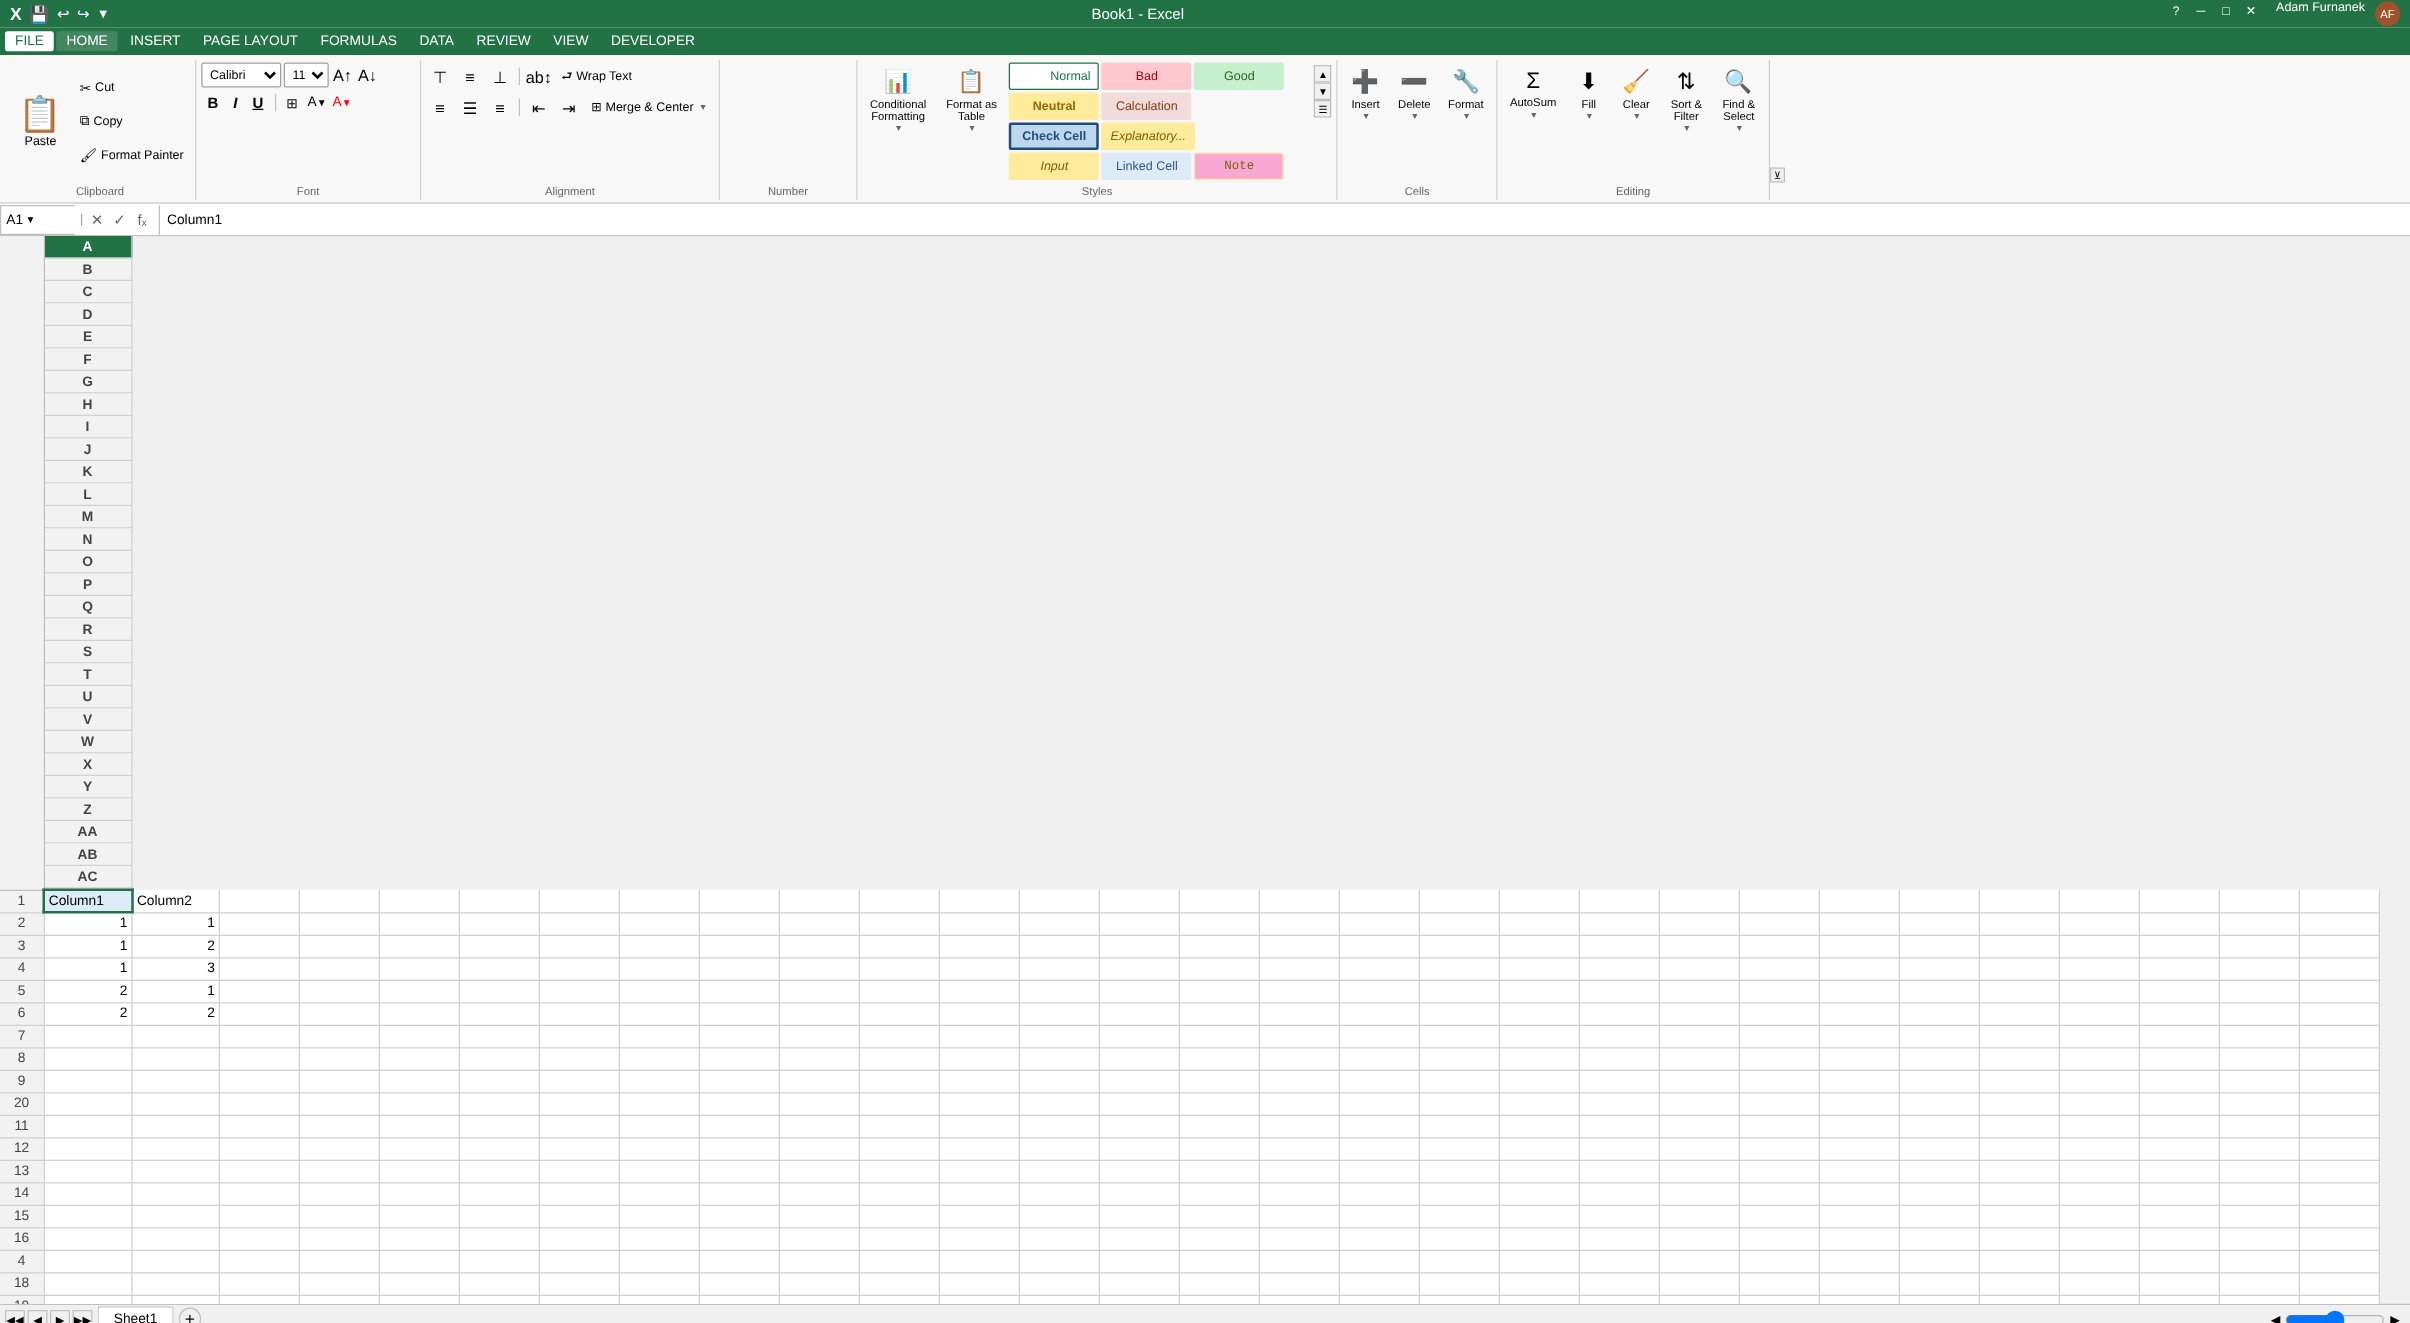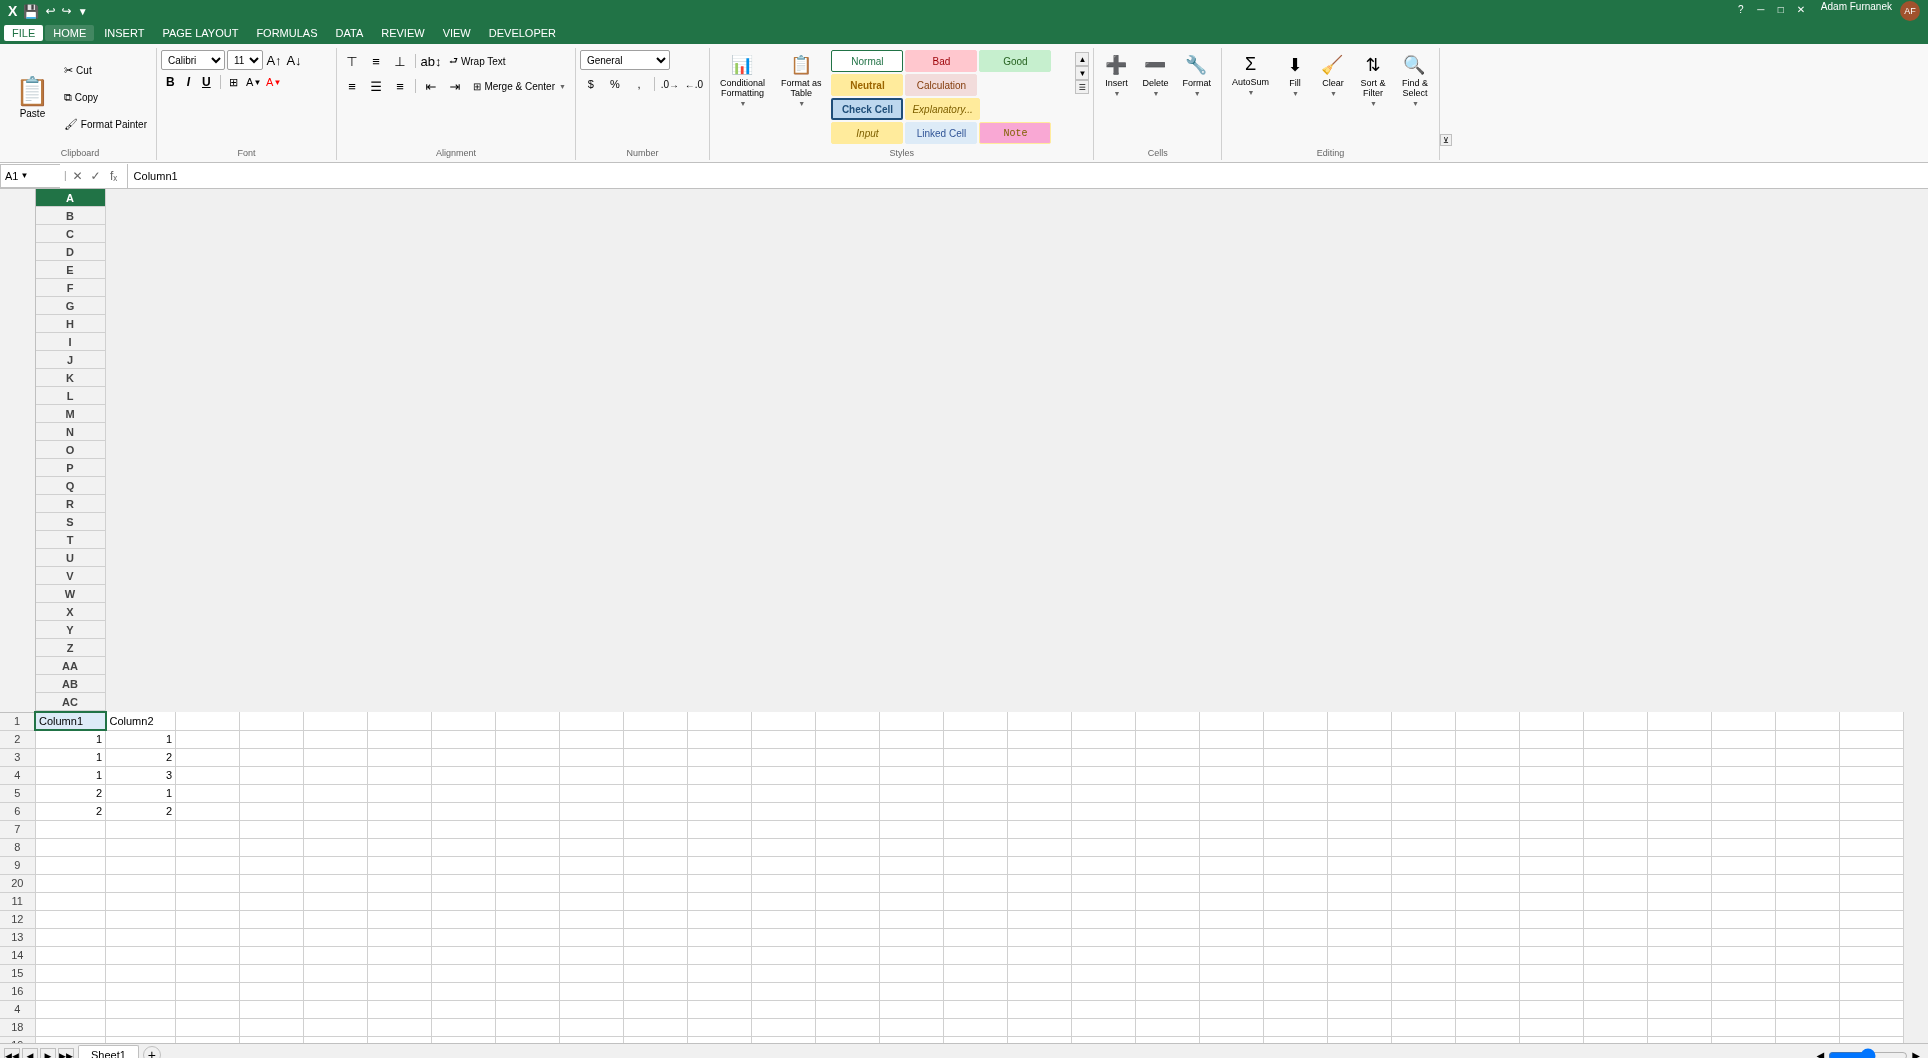--- a/index.html
+++ b/index.html
@@ -349,20 +349,21 @@
 <body>
 
 <div class="title-bar">
   <div style="display:flex;align-items:center;gap:6px;">
     <span style="color:white;font-size:14px;font-weight:bold;">X</span>
     <span style="color:white;font-size:13px;cursor:pointer;">💾</span>
     <span style="color:white;font-size:12px;cursor:pointer;">↩</span>
     <span style="color:white;font-size:12px;cursor:pointer;">↪</span>
     <span style="color:white;font-size:10px;cursor:pointer;">▼</span>
   </div>
+  <span class="title-bar-title">Book1 - Excel</span>
   <div class="title-bar-controls">
     <span class="title-bar-btn">?</span>
     <span class="title-bar-btn">─</span>
     <span class="title-bar-btn">□</span>
     <span class="title-bar-btn">✕</span>
     <span style="font-size:10px;margin-left:8px;">Adam Furnanek</span>
     <span style="width:20px;height:20px;background:#a0522d;border-radius:50%;margin-left:4px;display:flex;align-items:center;justify-content:center;font-size:9px;">AF</span>
   </div>
 </div>
 
@@ -456,56 +457,41 @@
             <span>⊞</span>
             <span style="font-size:10px;">Merge &amp; Center</span>
             <span class="dropdown-arrow">▼</span>
           </div>
         </div>
       </div>
       <span class="group-label">Alignment</span>
     </div>
 
     <div class="ribbon-group-wrap" style="display:flex;flex-direction:column;padding:2px 4px 16px 4px;position:relative;border-right:1px solid #d0d0d0;min-width:110px;">
-      <div style="display:flex;flex-direction:column;gap:3px;flex:1;">
-        <div style="display:flex;align-items:center;gap:2px;">
-          <select class="number-select">
-            <option>General</option>
-          </select>
-        </div>
-        <div style="display:flex;align-items:center;gap:2px;">
-          <div class="small-icon-btn" style="font-size:11px;">$</div>
-          <div class="small-icon-btn" style="font-size:11px;">%</div>
-          <div class="small-icon-btn" style="font-size:11px;">,</div>
-          <div style="width:1px;height:14px;background:#c0c0c0;margin:0 2px;"></div>
-          <div class="small-icon-btn" style="font-size:10px;">.0→</div>
-          <div class="small-icon-btn" style="font-size:10px;">←.0</div>
-        </div>
-      </div>
       <span class="group-label">Number</span>
     </div>
 
     <div class="ribbon-group-wrap" style="display:flex;flex-direction:column;padding:2px 4px 16px 4px;position:relative;border-right:1px solid #d0d0d0;min-width:360px;">
       <div style="display:flex;align-items:flex-start;gap:4px;flex:1;">
 
         <div class="cond-format-btn" style="min-width:52px;">
           <span style="font-size:18px;">📊</span>
           <span style="font-size:9px;text-align:center;">Conditional<br>Formatting</span>
           <span class="dropdown-arrow">▼</span>
         </div>
 
         <div class="cond-format-btn" style="min-width:52px;">
           <span style="font-size:18px;">📋</span>
           <span style="font-size:9px;text-align:center;">Format as<br>Table</span>
           <span class="dropdown-arrow">▼</span>
         </div>
 
         <div style="display:flex;flex-direction:column;gap:2px;min-width:240px;">
           <div style="display:flex;gap:2px;flex-wrap:wrap;">
-            <div class="style-cell style-normal" style="min-width:72px;">
+            <div class="style-cell style-normal" style="min-width:72px;justify-content:flex-end;">
               <span>Normal</span>
             </div>
             <div class="style-cell style-bad" style="min-width:72px;">
               <span>Bad</span>
             </div>
             <div class="style-cell style-good" style="min-width:72px;">
               <span>Good</span>
             </div>
           </div>
           <div style="display:flex;gap:2px;flex-wrap:wrap;">

